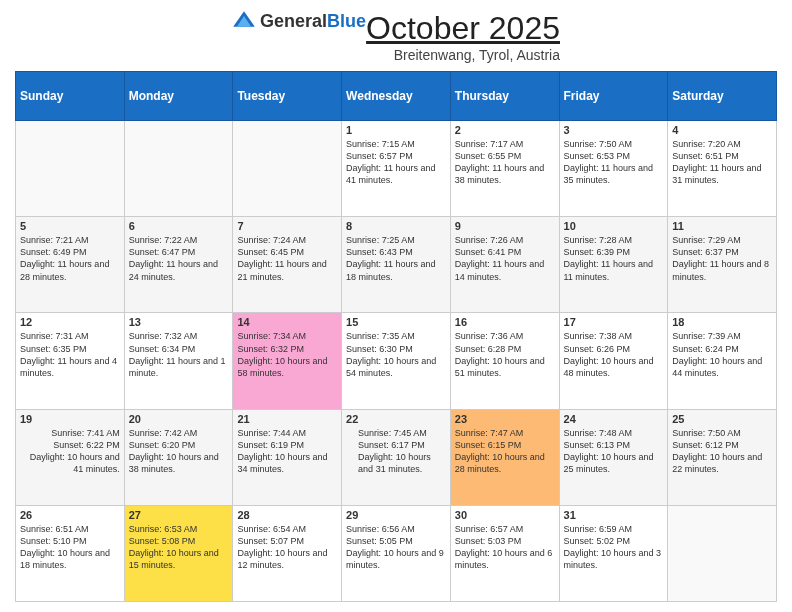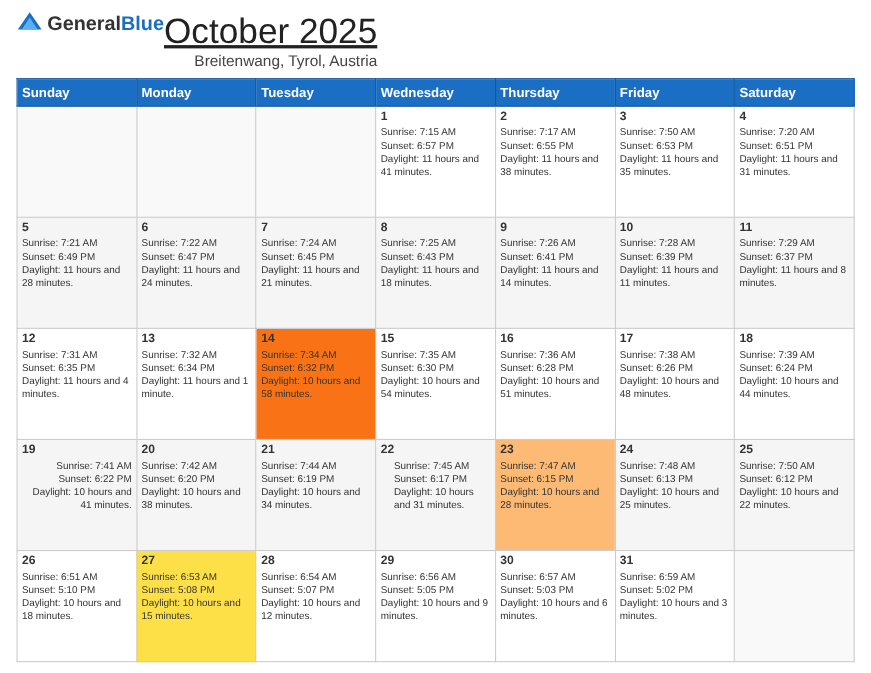--- a/index.html
+++ b/index.html
@@ -12,21 +12,21 @@
     }
     .page {
       width: 792px;
       height: 612px;
       padding: 10px 15px;
       display: flex;
       flex-direction: column;
     }
     .header {
       display: flex;
-      justify-content: flex-start;
+      justify-content: center;
       align-items: flex-start;
       margin-bottom: 8px;
     }
     .logo {
       display: flex;
       align-items: center;
       gap: 4px;
     }
     .logo-text {
       font-size: 18px;
@@ -57,21 +57,21 @@
       border: 1px solid #ccc;
       border-collapse: collapse;
       width: 100%;
       table-layout: fixed;
     }
     .calendar th {
       background: #1a6fc4;
       color: #fff;
       font-size: 12px;
       font-weight: bold;
-      padding: 5px 4px;
+      padding: 17px 4px;
       text-align: left;
       border: 1px solid #1558a0;
     }
     .calendar td {
       border: 1px solid #ccc;
       vertical-align: top;
       padding: 3px 4px;
       font-size: 9.5px;
       color: #333;
       height: 80px;
@@ -202,21 +202,21 @@
             <div style="white-space: pre-line; font-size: 9px; line-height: 1.35;">Sunrise: 7:31 AM
 Sunset: 6:35 PM
 Daylight: 11 hours and 4 minutes.</div>
           </td>
           <td style="background: rgb(255, 255, 255);">
             <span class="day-num">13</span>
             <div style="white-space: pre-line; font-size: 9px; line-height: 1.35;">Sunrise: 7:32 AM
 Sunset: 6:34 PM
 Daylight: 11 hours and 1 minute.</div>
           </td>
-          <td style="background: #f97316; margin-top: 24px;">
+          <td style="background: #f9a8d4; margin-top: 24px;">
             <span class="day-num">14</span>
             <div style="white-space: pre-line; font-size: 9px; line-height: 1.35;">Sunrise: 7:34 AM
 Sunset: 6:32 PM
 Daylight: 10 hours and 58 minutes.</div>
           </td>
           <td style="background: rgb(255, 255, 255);">
             <span class="day-num">15</span>
             <div style="white-space: pre-line; font-size: 9px; line-height: 1.35;">Sunrise: 7:35 AM
 Sunset: 6:30 PM
 Daylight: 10 hours and 54 minutes.</div>

